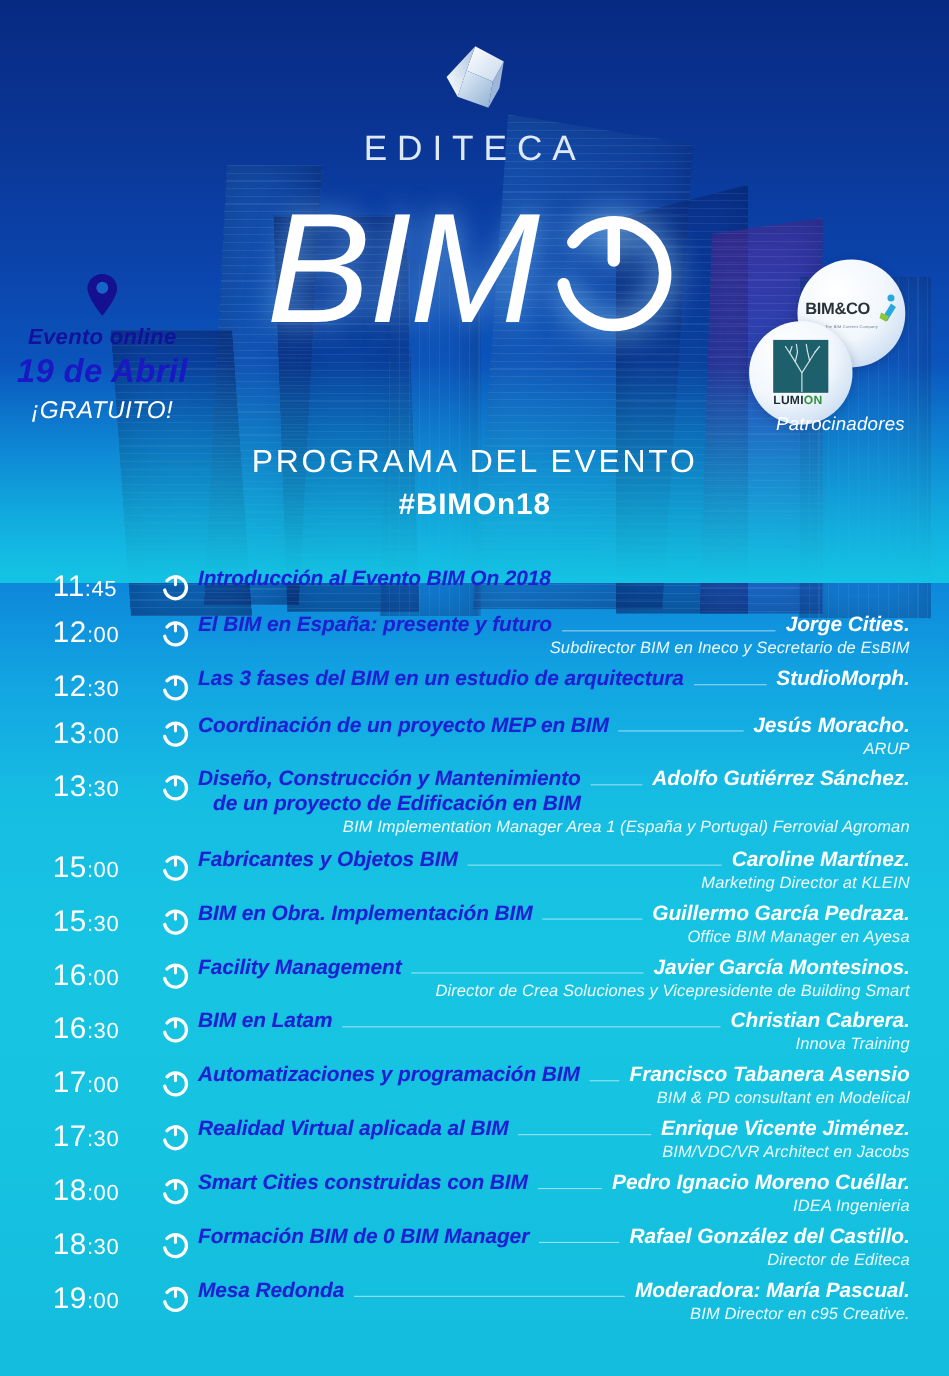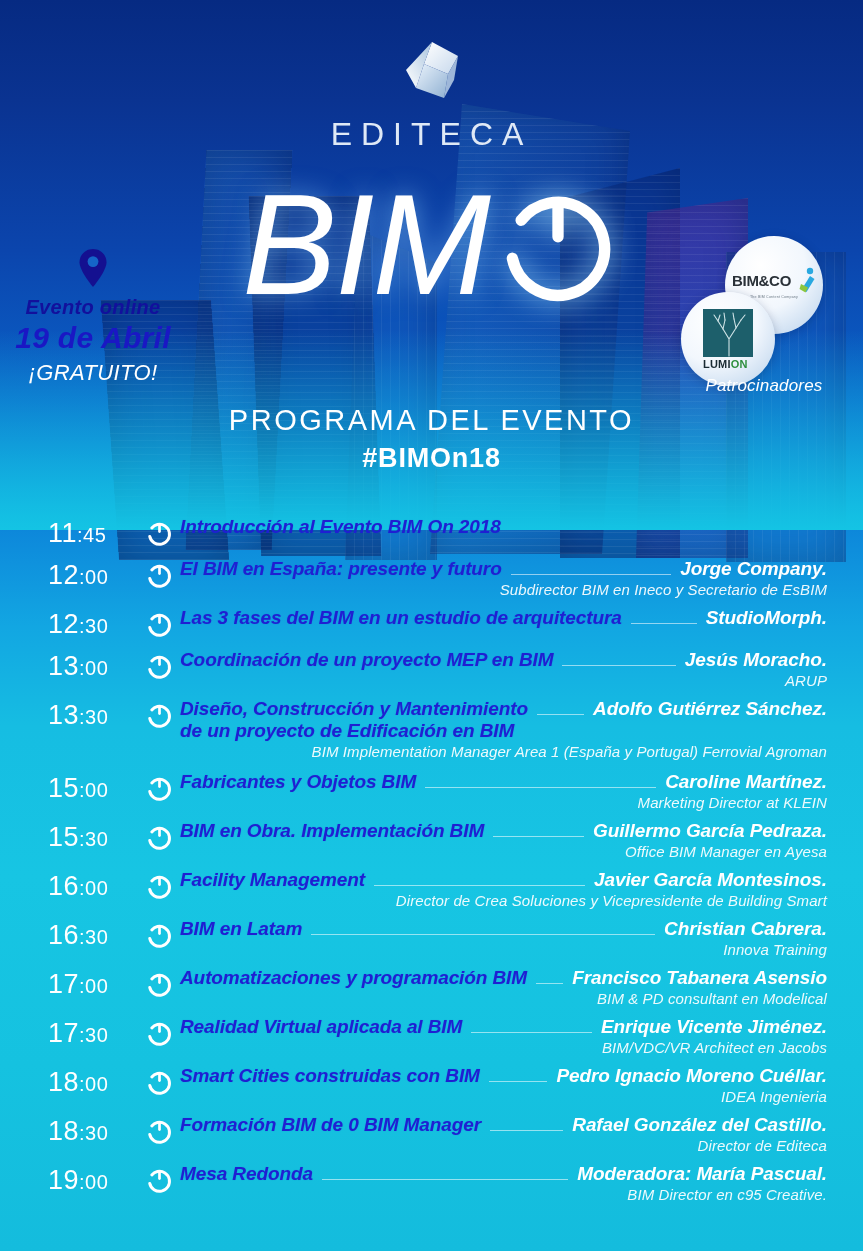--- a/index.html
+++ b/index.html
@@ -187,21 +187,21 @@
   .speaker {
     font-size: 19px; font-weight: 700; font-style: italic;
     color: #ffffff; white-space: nowrap; letter-spacing: -.1px;
   }
   .role {
     display: block; text-align: right;
     font-size: 15px; font-style: italic; font-weight: 400;
     color: rgba(255,255,255,.92);
     margin-top: 1px; letter-spacing: .1px; white-space: nowrap;
   }
-  .title-block { display: flex; flex-direction: column; }
+  .title-block { display: flex; flex-direction: column; text-align: right; }
 </style>
 </head>
 <body>
 
 <div class="poster">
 
   <div class="skyline">
     <div class="bld glass" style="left:196px; top:150px; width:86px; height:400px; transform:skewX(-3deg);">
       <div class="stripes"></div>
     </div>
@@ -344,21 +344,21 @@
             <path d="M50 16 a37 37 0 1 0 0 74 a37 37 0 1 0 0 -74" fill="none" stroke="#ffffff" stroke-width="11" stroke-linecap="round" stroke-dasharray="198 34" transform="rotate(-102 50 53)"></path>
             <rect x="45" y="13" width="10" height="35" rx="5" fill="#ffffff"></rect>
           </svg>
         </div>
         <div class="row-body">
           <div class="row-main">
             <div class="title-block">
               <span class="talk-title">El BIM en España: presente y futuro</span>
             </div>
             <div class="leader"></div>
-            <span class="speaker">Jorge Company.</span>
+            <span class="speaker">Jorge Cities.</span>
           </div>
           <span class="role">Subdirector BIM en Ineco y Secretario de EsBIM</span>
         </div>
       </div>
       <div class="row">
         <div class="time"><span class="hh">12</span><span class="mm">:30</span></div>
         <div class="row-power">
           <svg viewBox="0 0 100 100" aria-hidden="true">
             <path d="M50 16 a37 37 0 1 0 0 74 a37 37 0 1 0 0 -74" fill="none" stroke="#ffffff" stroke-width="11" stroke-linecap="round" stroke-dasharray="198 34" transform="rotate(-102 50 53)"></path>
             <rect x="45" y="13" width="10" height="35" rx="5" fill="#ffffff"></rect>

